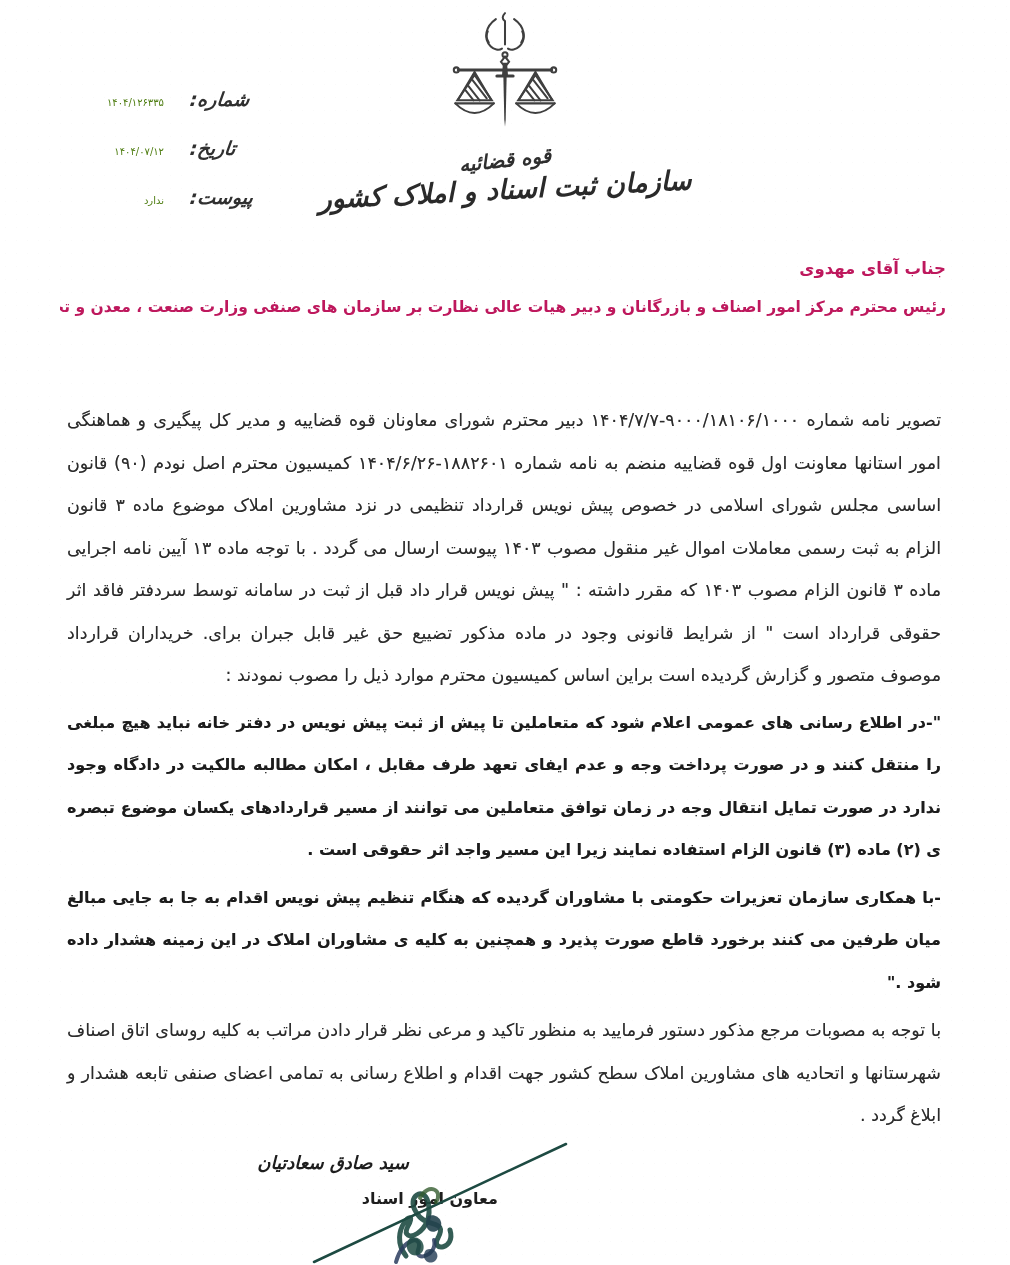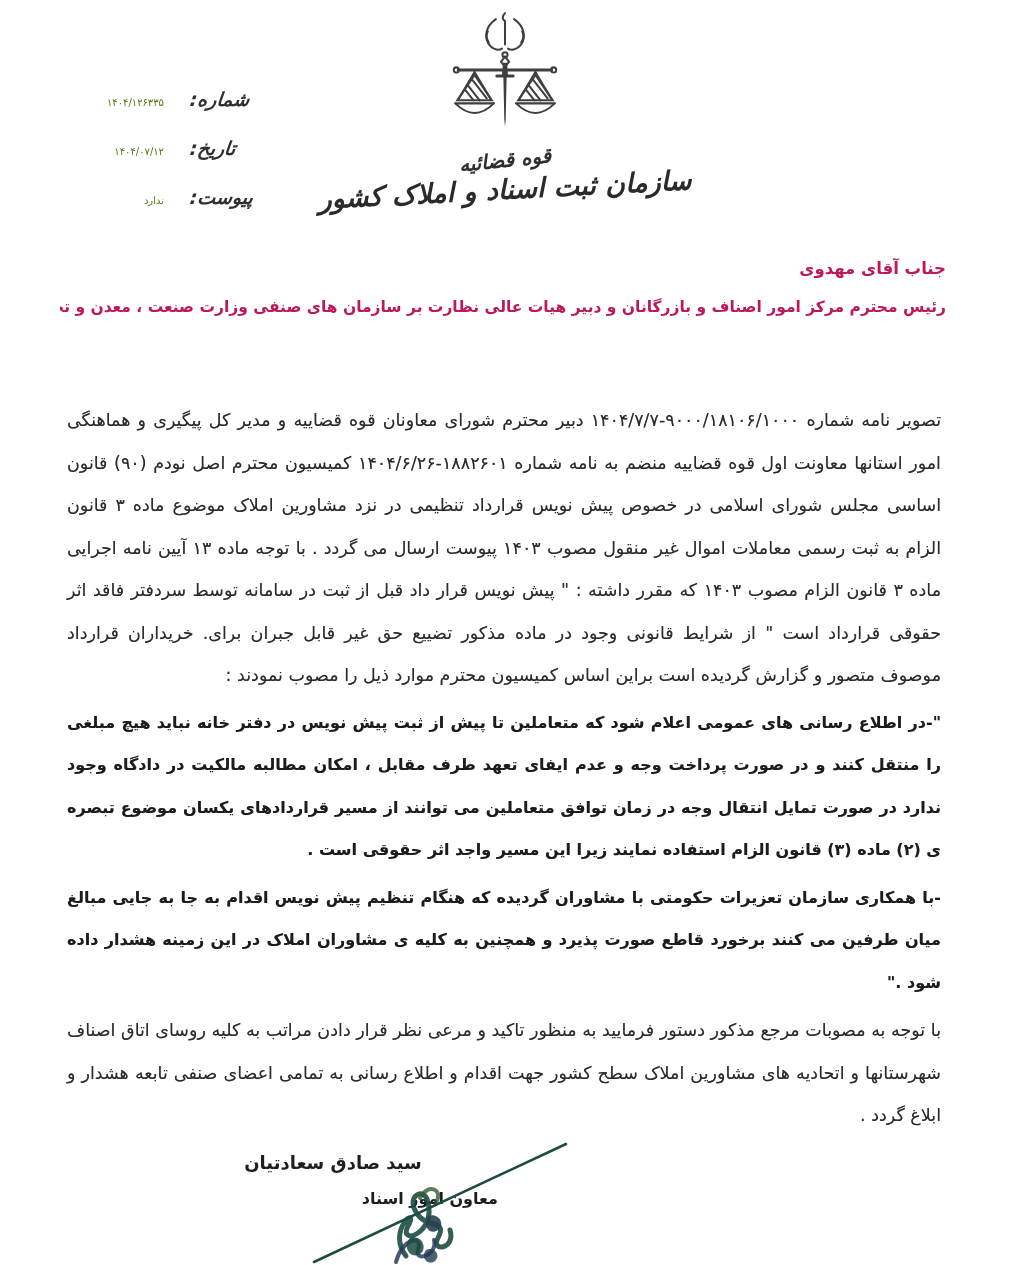--- a/index.html
+++ b/index.html
@@ -47,21 +47,21 @@
   .addr-title{font-size:15.5px;}
 
   
   .body{position:absolute;top:394px;right:64px;left:62px;text-align:justify;}
   .para{margin:5px;font-size:17.5px;line-height:42.5px;color:#2b2b2b;text-shadow:0 0 .4px rgba(0,0,0,.35);}
   .bold-para{font-weight:700;font-size:16px;color:#1c1c1c;margin-top:3px;}
   .closing{margin-top:5px;}
 
   
   .signature{position:absolute;top:1152px;left:168px;width:330px;text-align:center;font-weight:700;color:#1e1e1e;}
-  .sig-name{font-size:18px;}
+  .sig-name{font-size:18px;font-style:italic;}
   .sig-title{font-size:16px;margin-top:16px;text-align:right;}
   .sig-ink{position:absolute;left:278px;top:1138px;pointer-events:none;}
 </style>
 </head>
 <body>
 
 <div class="page">
 
   <div class="meta">
     <div class="meta-row">

